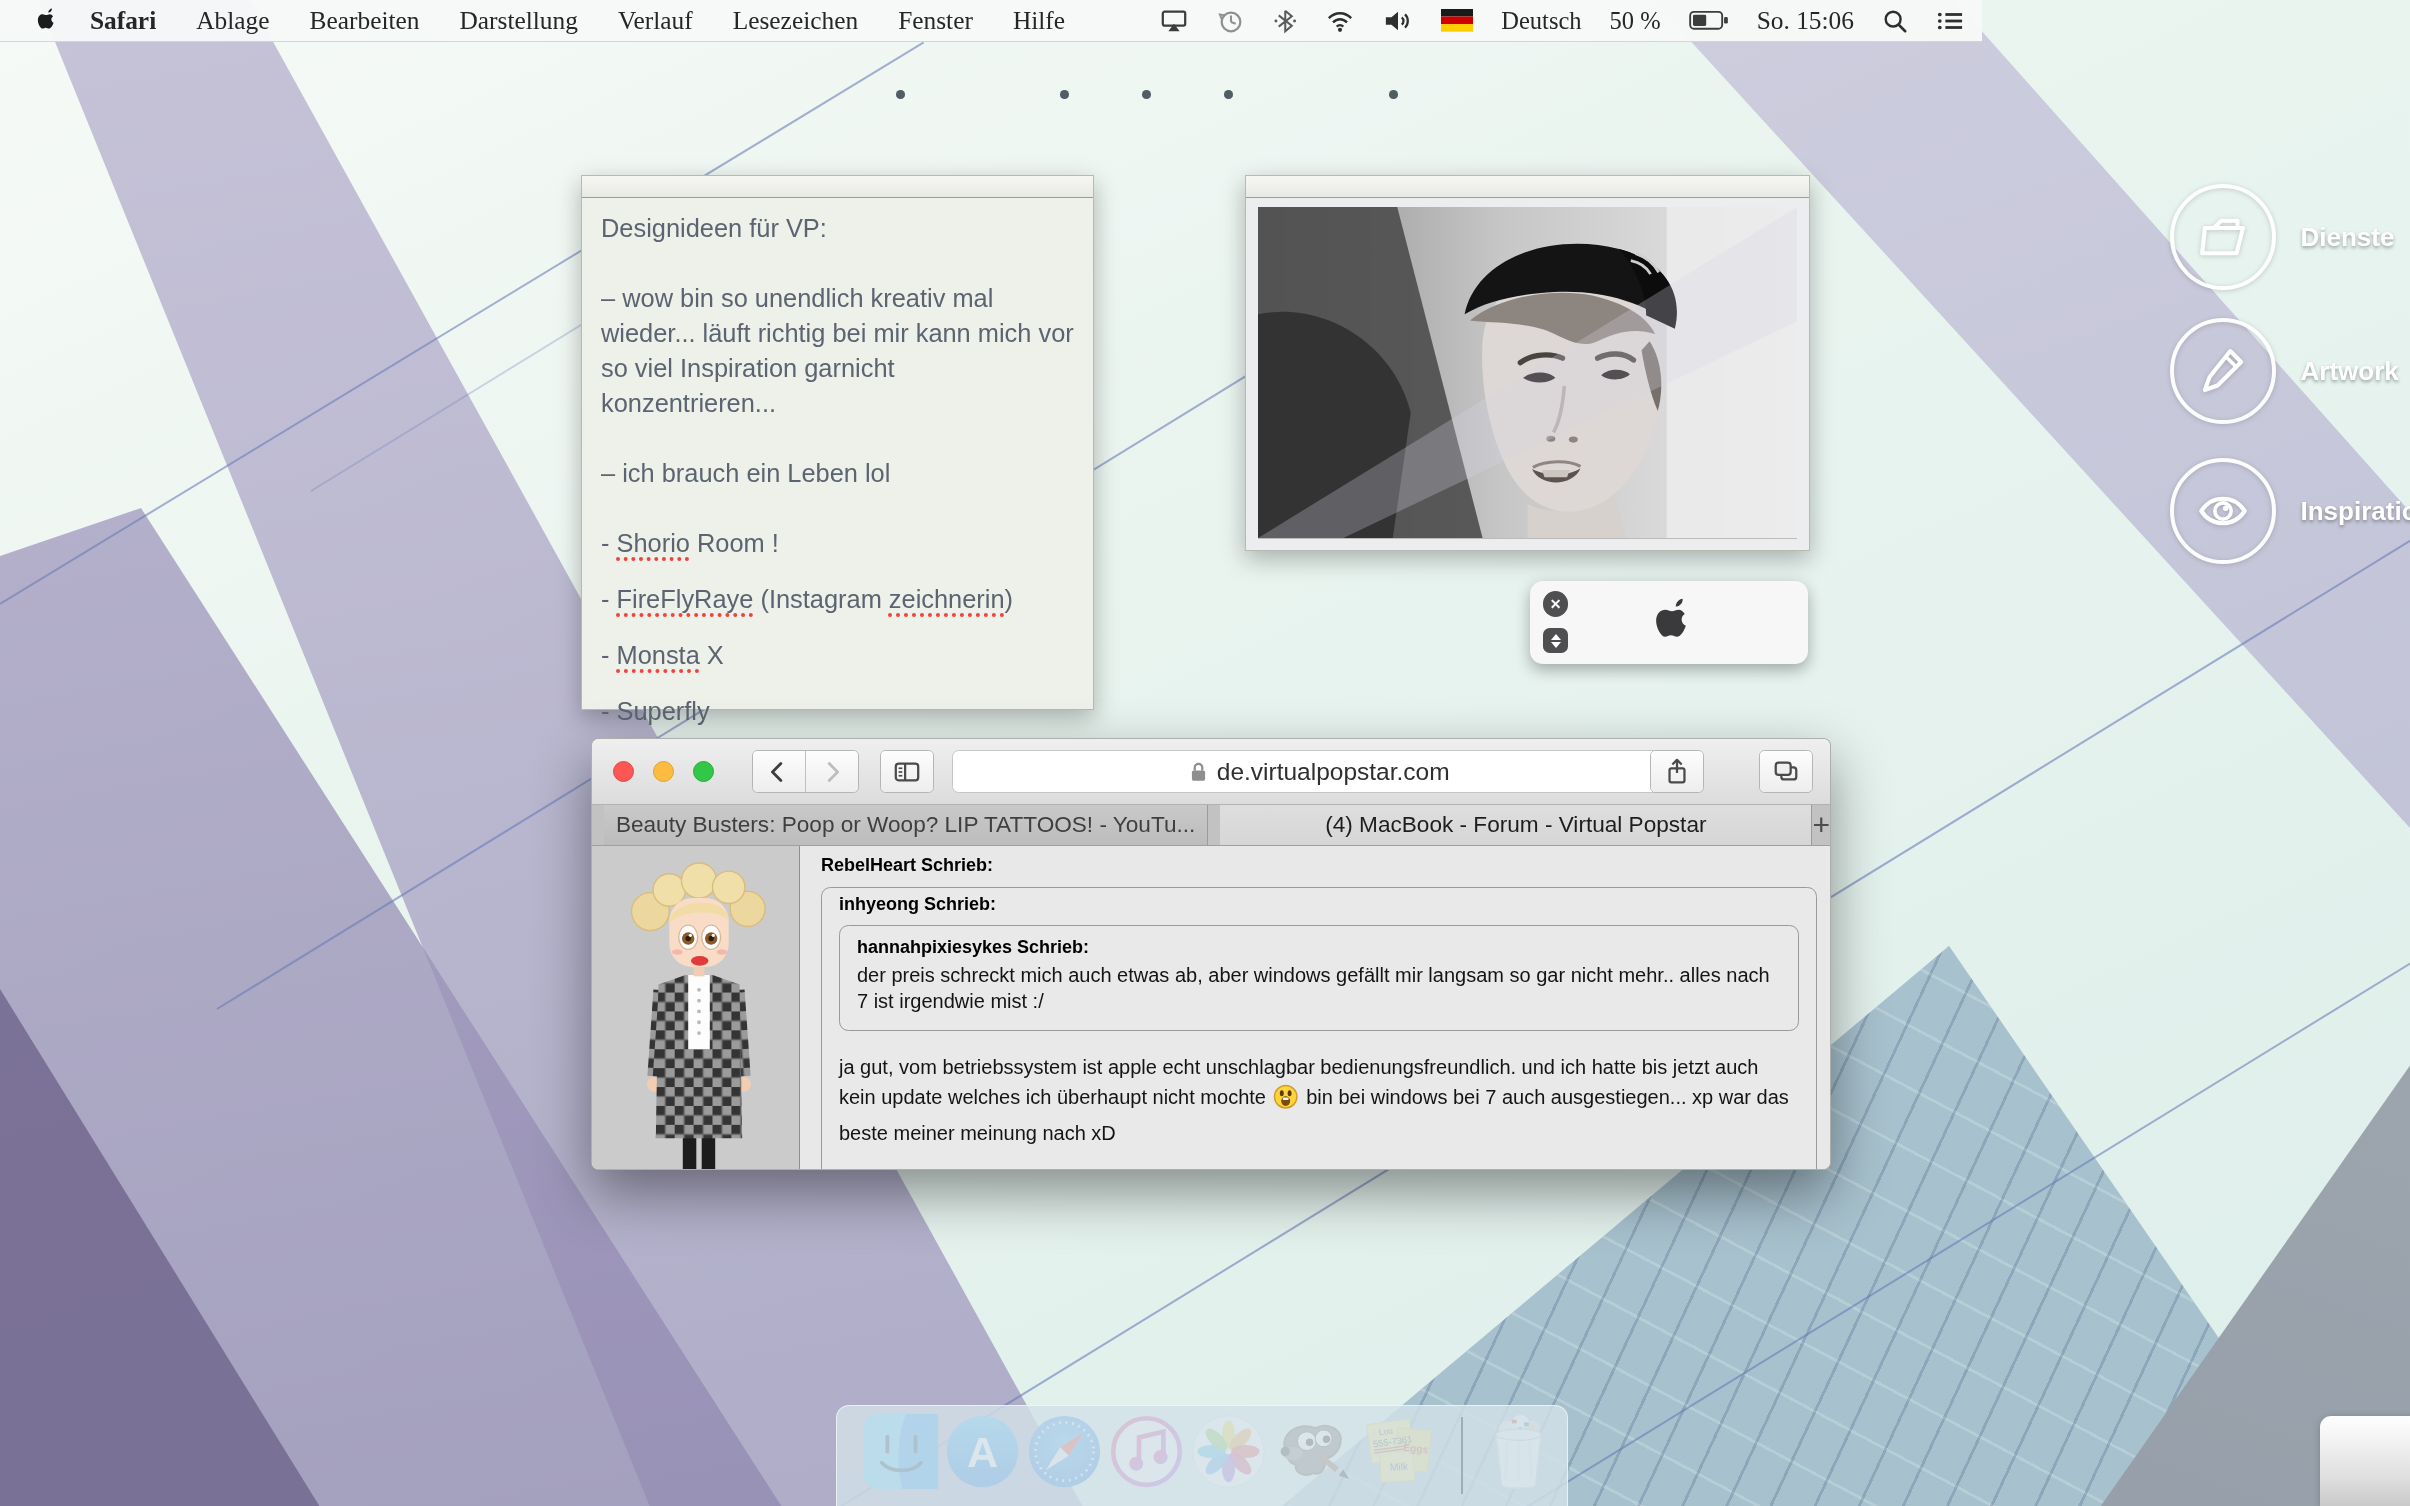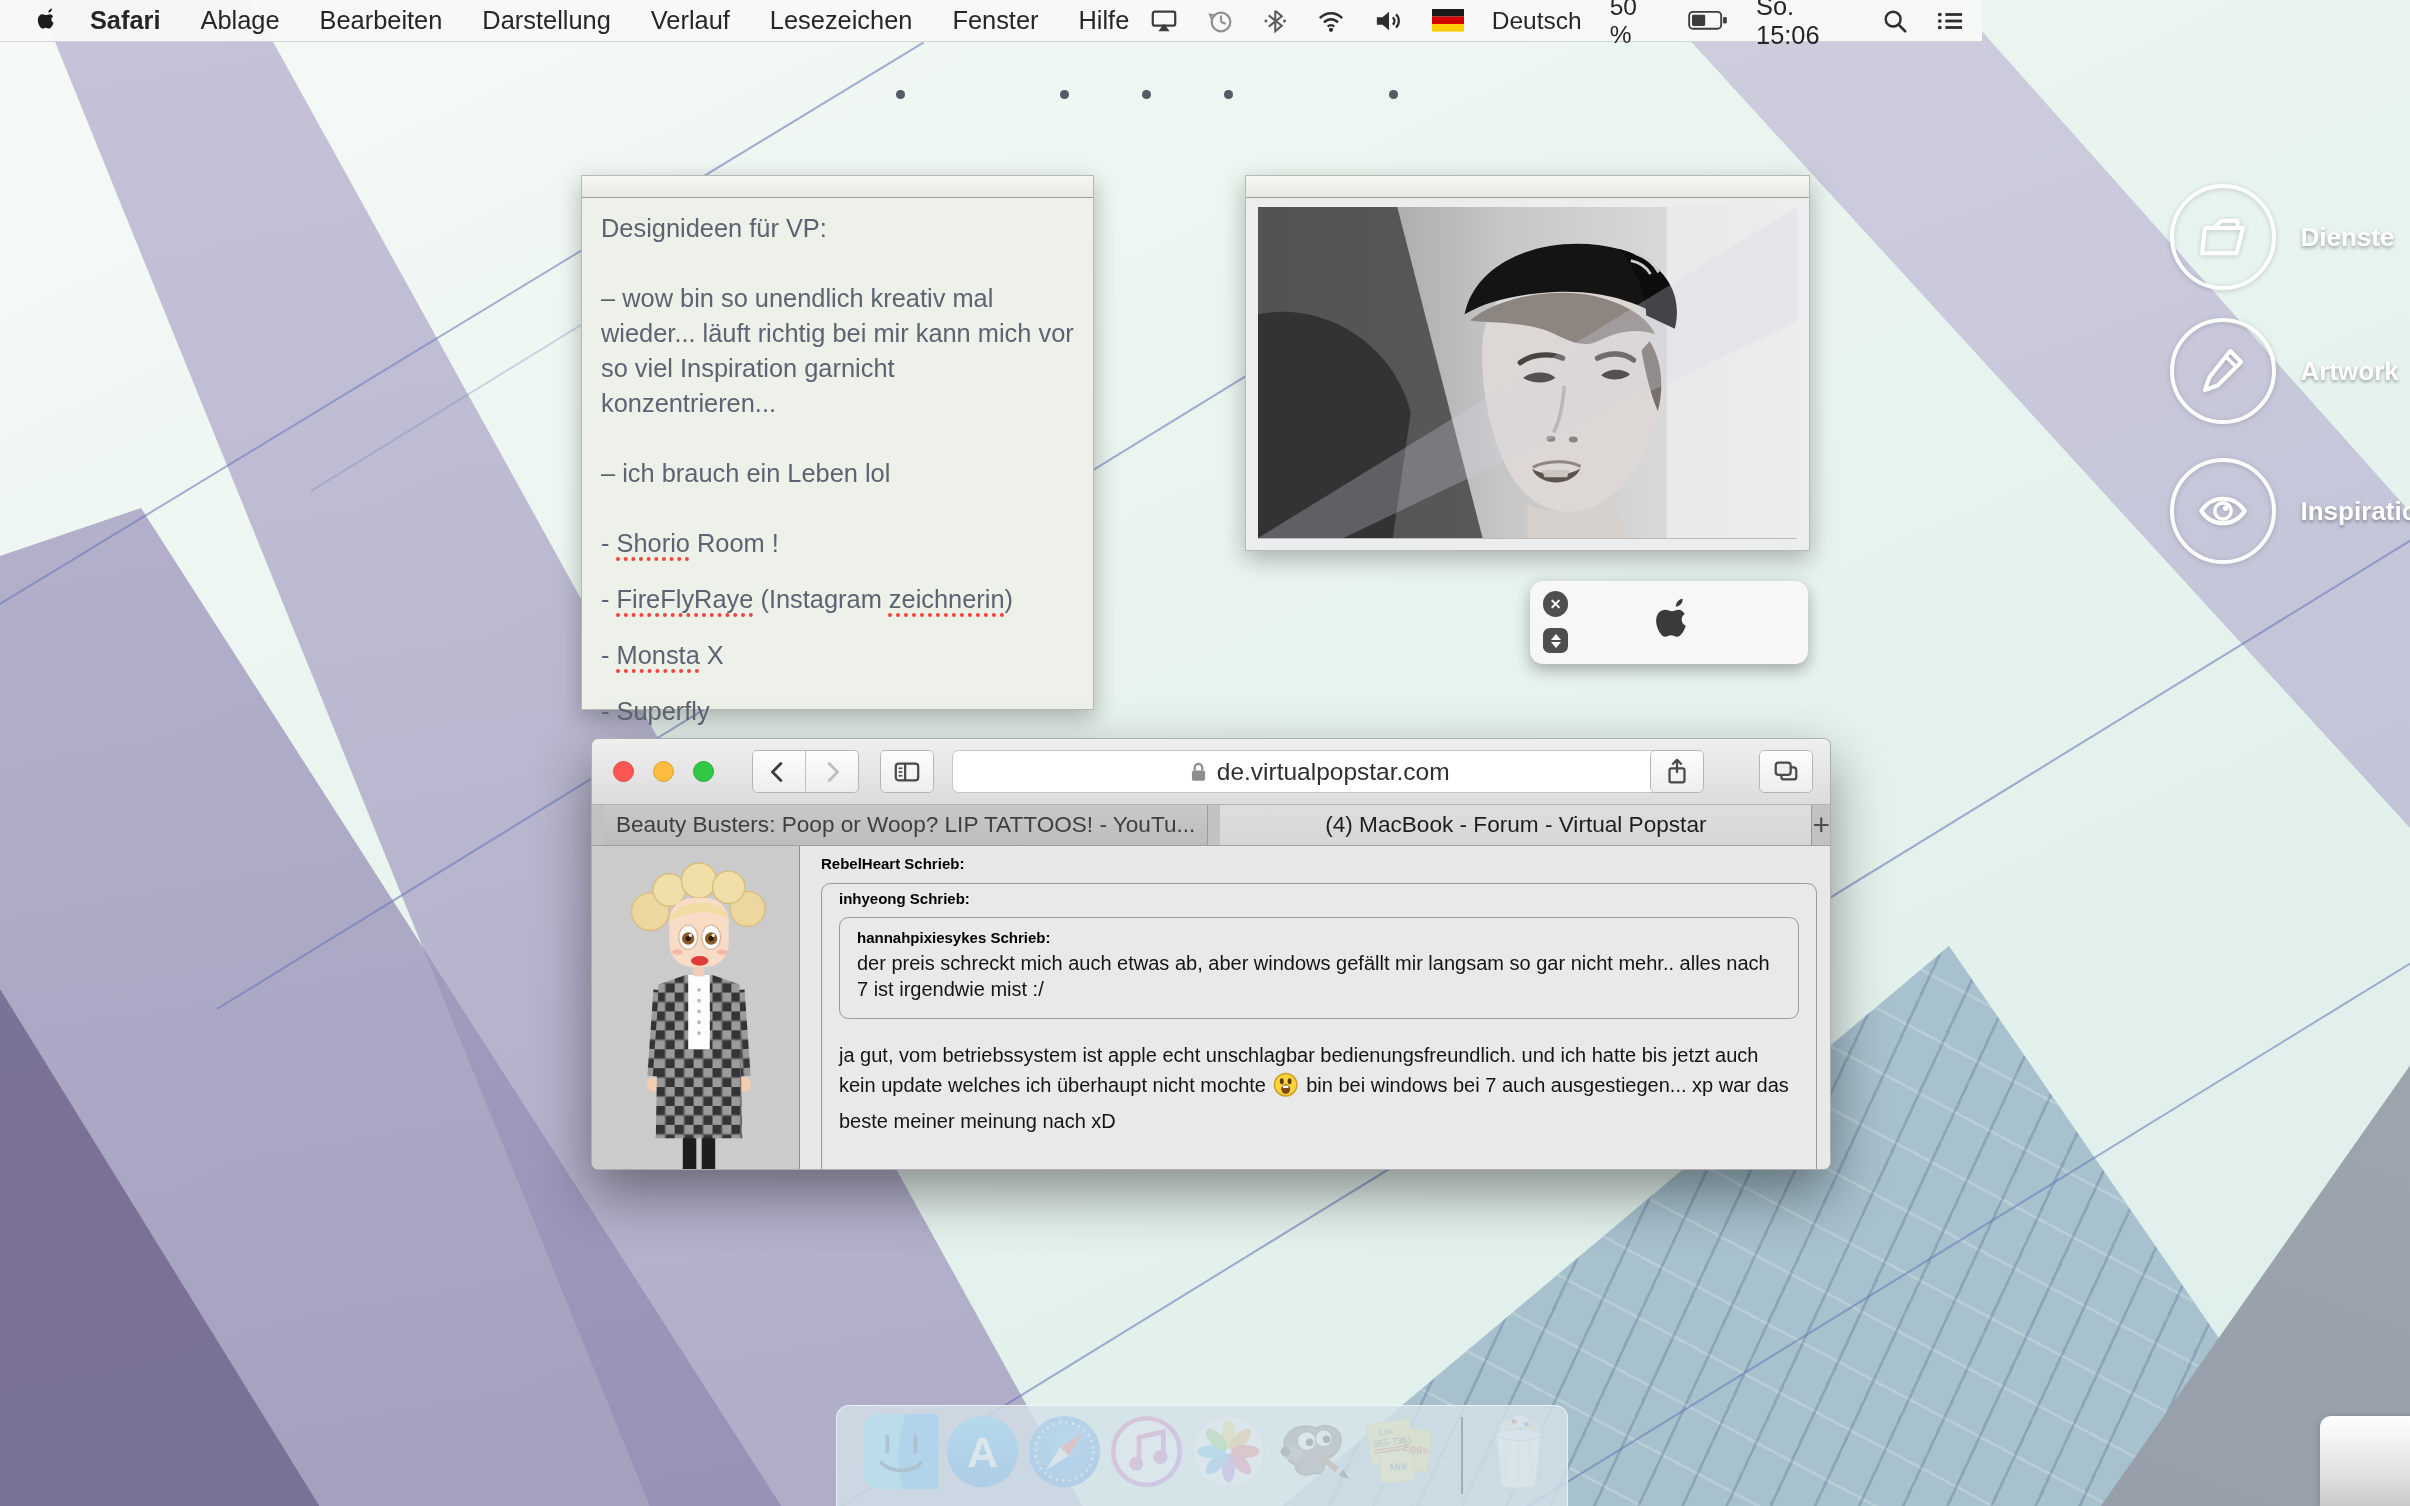--- a/index.html
+++ b/index.html
@@ -22,21 +22,21 @@
            repeating-linear-gradient(115deg,rgba(120,145,170,.55) 0 2.8px,rgba(168,196,210,.42) 2.8px 40px),
            repeating-linear-gradient(28deg,rgba(205,220,224,.75) 0 2.8px,rgba(255,255,255,0) 2.8px 55px),
            #a6bfca;}
   .grayWedge{clip-path:polygon(2100px 1507px,2411px 1064px,2411px 1507px);
          background:linear-gradient(200deg,#a7aeb6,#8f99a4);}
   .cable{position:absolute;height:1.9px;background:rgba(104,120,183,.58);transform-origin:left center;}
 
   
   .menubar{position:absolute;left:0;top:0;width:1982px;height:41px;
     background:rgba(247,248,248,.97);border-bottom:0.9px solid rgba(0,0,0,.14);
-    display:flex;align-items:center;font-size:25.4px;color:#262626;z-index:50;}
+    display:flex;align-items:center;font-size:25.4px;color:#262626;z-index:50;font-family:Liberation Serif, serif;}
   .menubar .left{display:flex;align-items:center;gap:0;padding-left:28px;}
   .menu-item{padding:0 20px;cursor:default;}
   .menu-item.app{font-weight:bold;padding-left:22.6px;}
   .apple-menu{display:flex;align-items:center;padding:0 7.5px 0 3.8px;}
   .menubar .right{margin-left:auto;display:flex;align-items:center;gap:28px;padding-right:18px;font-size:24.5px;}
   .statusicon{display:flex;align-items:center;}
   .mb-clock{font-size:25.4px;}
 
   
   .note{position:absolute;box-shadow:0 7.5px 22.6px rgba(0,0,0,.28);border:0.9px solid #b9b9b4;}
@@ -88,21 +88,21 @@
   .url-reload{position:absolute;right:11.3px;top:4.7px;font-size:25.4px;color:#666;}
   .tb-right{position:absolute;right:17px;top:11.3px;display:flex;gap:17px;}
   .tabbar{height:40px;background:#c2c2c2;display:flex;border-bottom:0.9px solid #a0a0a0;}
   .tab{display:flex;align-items:center;justify-content:center;font-size:22.6px;overflow:hidden;white-space:nowrap;margin-left:12px;}
   .tab.inactive{width:605px;background:linear-gradient(#c9c9c9,#bcbcbc);color:#3f3f3f;border-right:0.9px solid #9b9b9b;}
   .tab.active{width:593px;background:linear-gradient(#dedede,#d6d6d6);color:#1d1d1d;border-right:0.9px solid #9b9b9b;}
   .newtab{flex:1;display:flex;align-items:center;justify-content:center;font-size:30px;color:#4d4d4d;}
   .content{position:relative;height:325px;background:#e8e8e8;display:flex;}
   .avatar-cell{width:216px;background:#cbcbcb;border-right:0.9px solid #8f8f8f;position:relative;}
   .post-cell{flex:1;position:relative;padding:9.4px 13px 0 21px;}
-  .bold-head{font-weight:bold;font-size:15px;color:#000;}
+  .bold-head{font-weight:bold;font-size:18px;color:#000;}
   .qbox{border:1.9px solid #9a9a9a;border-radius:9.4px;background:#e9e9e9;}
   .qbox.outer{margin-top:11px;padding:6px 17px 17px 17px;height:377px;}
   .qbox.inner{margin-top:9.4px;padding:11.3px 17px 15px 17px;}
   .qtext{font-size:20px;color:#141414;line-height:1.33;margin-top:3.8px;}
   .reply{font-size:20px;color:#141414;line-height:1.5;margin-top:21px;width:960px;}
   .emoji{display:inline-block;vertical-align:-5.6px;margin:0 1.9px;}
 
   
   .dock{position:absolute;left:836px;top:1405px;width:730px;height:102px;
         background:rgba(210,224,232,.82);border:0.9px solid rgba(255,255,255,.6);border-bottom:none;

